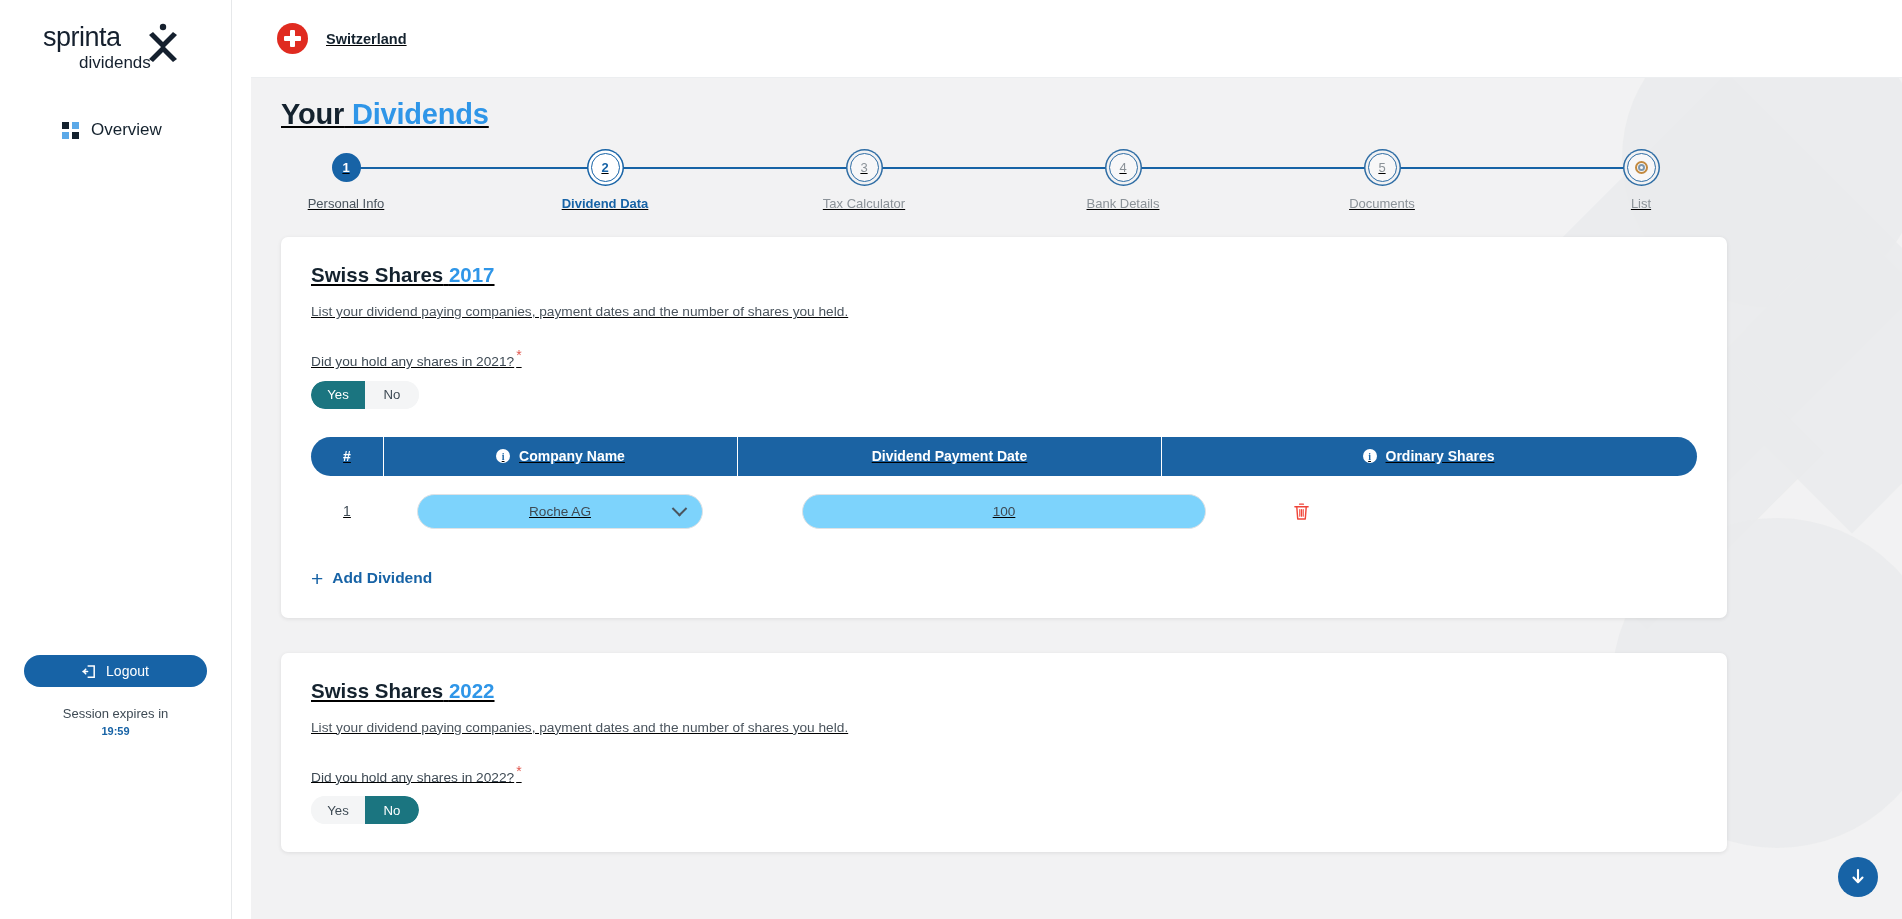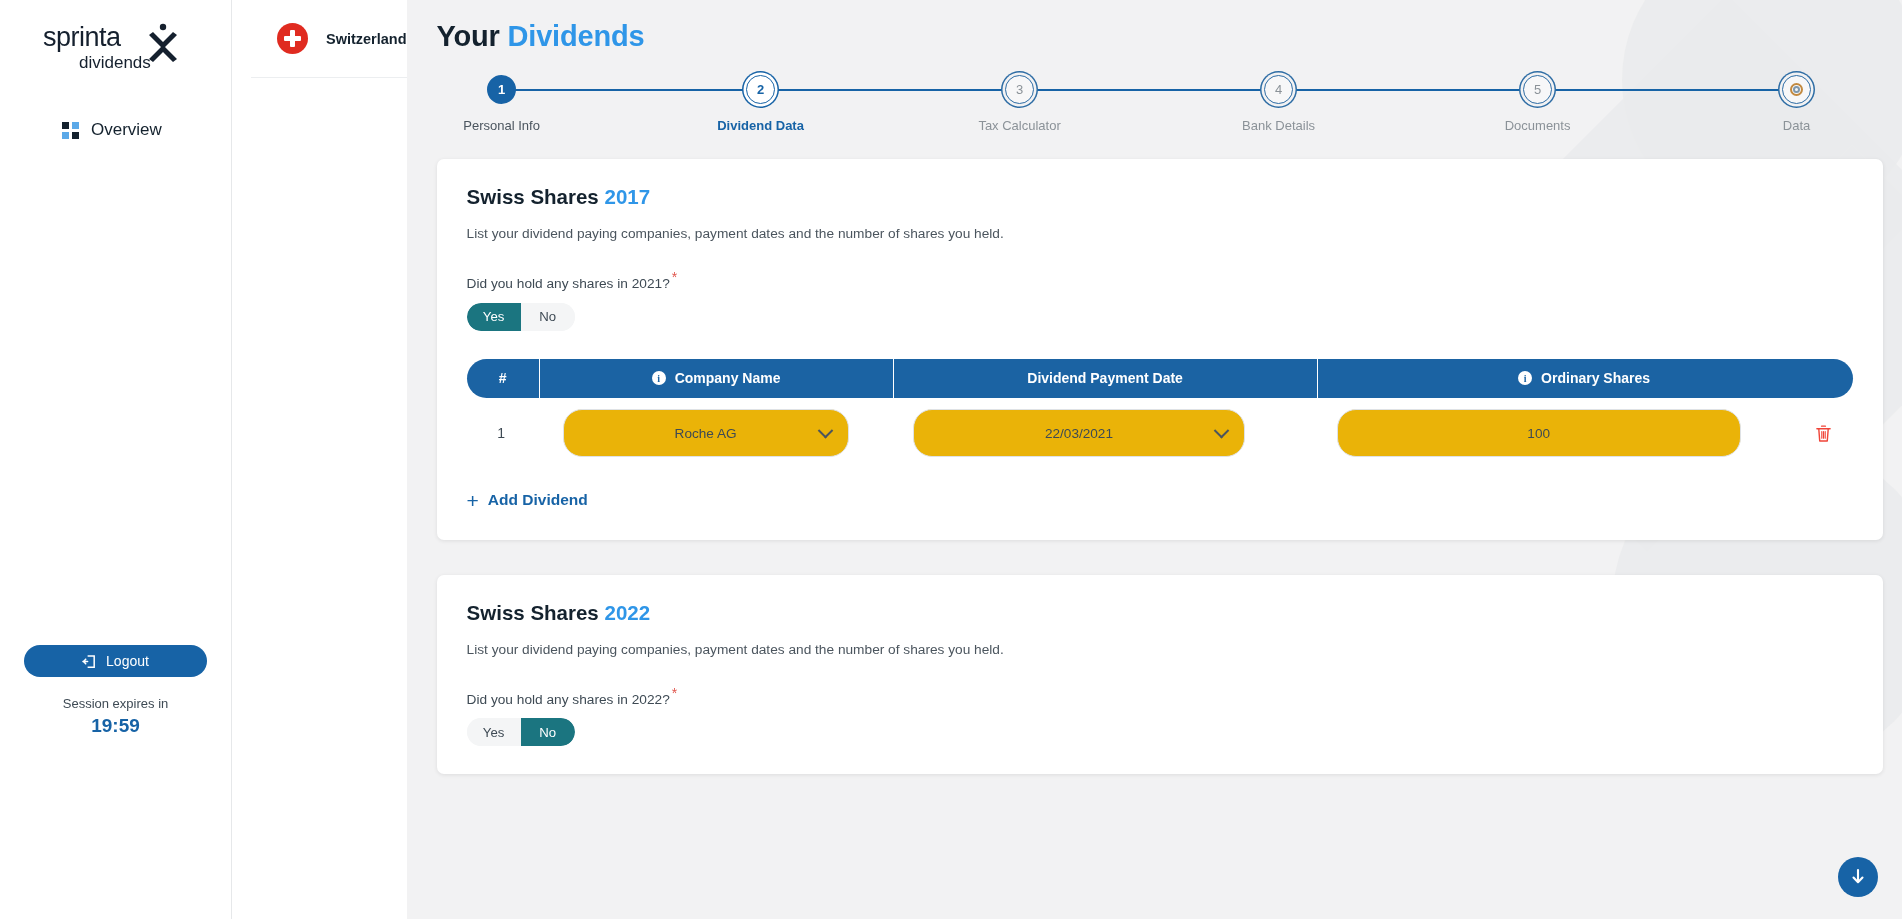--- a/index.html
+++ b/index.html
@@ -33,24 +33,24 @@
 
   .sidebar-bottom { margin-top: auto; width: 100%; padding-bottom: 182px;
     display: flex; flex-direction: column; align-items: center; }
   .logout-btn {
     width: 183px; height: 32px; border-radius: 18px;
     background: #1763a6; color: #fff; border: none;
     display: flex; align-items: center; justify-content: center; gap: 9px;
     font-size: 14px; cursor: pointer; font-family: inherit;
   }
   .session-text { margin-top: 20px; font-size: 13px; color: #3e4a54; text-align: center; line-height: 1.15; }
-  .session-time { margin-top: 3px; font-size: 19px; color: #1763a6; font-weight: 700; text-align: center; }
-
-  
-  .right { flex: 1; height: 919px; display: flex; position: relative; }
+  .session-time { margin-top: 3px; font-size: 11px; color: #1763a6; font-weight: 700; text-align: center; }
+
+  
+  .right { flex: 1; height: 919px; display: flex; flex-direction: column; position: relative; text-decoration: underline; }
 
   .topbar {
     height: 78px; min-height: 78px; background: #fff;
     display: flex; align-items: center; padding-left: 26px;
     border-bottom: 1px solid #eceef0; position: relative; z-index: 4;
   }
   .flag-circle {
     width: 31px; height: 31px; border-radius: 50%; background: #e02b20;
     position: relative; flex-shrink: 0;
   }
@@ -146,22 +146,22 @@
     font-family: "Liberation Serif", serif;
   }
   .trow { display: flex; align-items: center; height: 53px; margin-top: 9px; }
   .td { display: flex; align-items: center; justify-content: center; }
   .td-num { width: 72px; font-size: 14px; color: #3e4a54; }
   .td-company { width: 354px; }
   .td-date { width: 424px; }
   .td-shares { width: 534px; align-items: center; }
   .td-del { width: 60px; }
   .field {
-    position: relative; height: 48px; border: 1px solid #dfe2e5; border-radius: 19px;
-    background: #eab308; display: flex; align-items: center; justify-content: center;
+    position: relative; height: 35px; border: 1px solid #dfe2e5; border-radius: 19px;
+    background: #7dd3fc; display: flex; align-items: center; justify-content: center;
     font-size: 13.6px; color: #3e4a54; cursor: pointer; font-family: inherit; width: 100%;
   }
   .field.w-company { width: 286px; }
   .field.w-date { width: 332px; }
   .field.w-shares { width: 404px; }
   .chev { position: absolute; right: 17px; width: 11px; height: 11px;
     border-right: 2px solid #4b555e; border-bottom: 2px solid #4b555e;
     transform: rotate(45deg) translate(-2px,-2px); }
   .trash { cursor: pointer; }
 
@@ -264,21 +264,21 @@
               <div class="bubble pending">5</div>
               <div class="step-label">Documents</div>
             </div>
             <div class="step">
               <div class="bubble pending">
                 <span class="done-mark">
                     <span></span>
                     <span></span>
                   </span>
               </div>
-              <div class="step-label">Data</div>
+              <div class="step-label">List</div>
             </div>
           </div>
         </div>
 
         <section class="card">
           <h2 class="card-title">
             <span>Swiss Shares</span>
             <span class="yr">2017</span>
           </h2>
           <p class="card-sub">List your dividend paying companies, payment dates and the number of shares you held.</p>
@@ -305,26 +305,20 @@
             </div>
 
             <div class="trow">
               <div class="td td-num">1</div>
               <div class="td td-company">
                 <div class="field w-company">
                   <span>Roche AG</span>
                   <span class="chev"></span>
                 </div>
               </div>
-              <div class="td td-date">
-                <div class="field w-date">
-                  <span>22/03/2021</span>
-                  <span class="chev"></span>
-                </div>
-              </div>
               <div class="td td-shares">
                 <div class="field w-shares">
                   <span>100</span>
                 </div>
               </div>
               <div class="td td-del">
                 <svg class="trash" width="17" height="19" viewBox="0 0 18 20" aria-hidden="true">
                   <path d="M2 5h14M7 2.2h4M4 5l1 13h8l1-13" fill="none" stroke="#f04438" stroke-width="1.5" stroke-linecap="round" stroke-linejoin="round"></path>
                   <path d="M7.2 8v7M9 8v7M10.8 8v7" stroke="#f04438" stroke-width="1.2" stroke-linecap="round"></path>
                 </svg>

